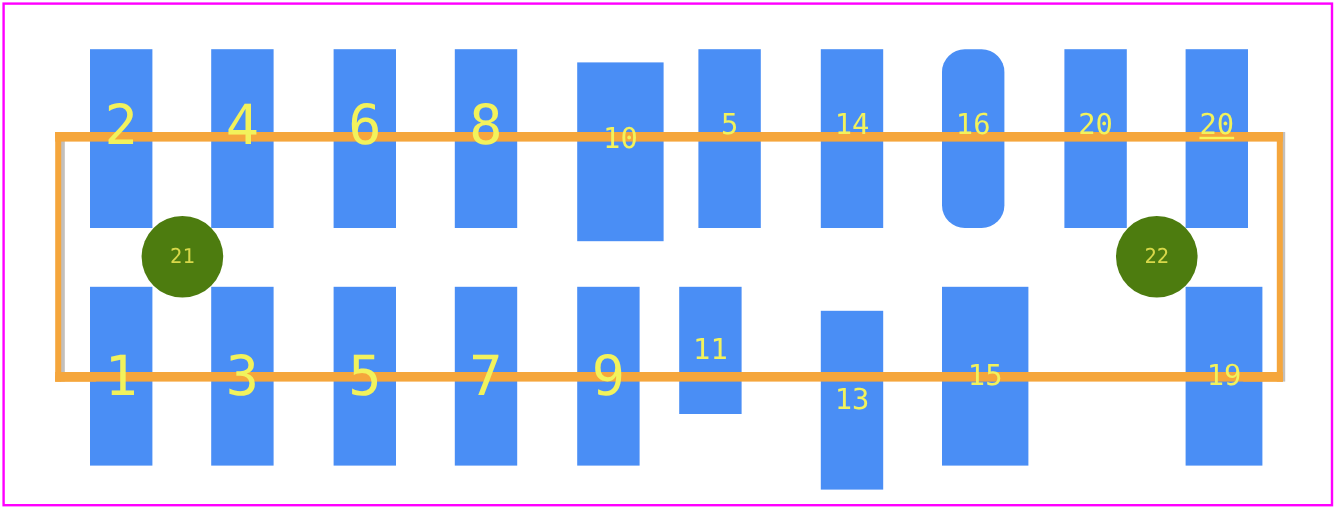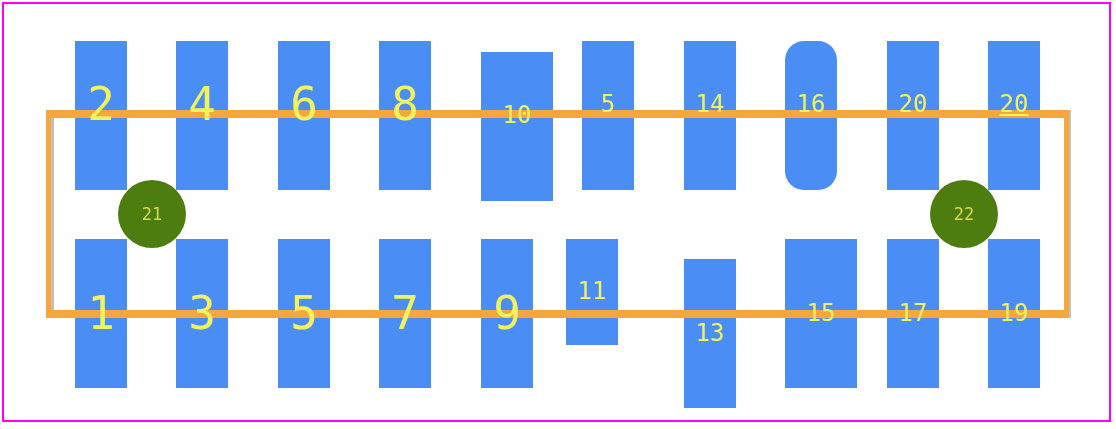--- a/index.html
+++ b/index.html
@@ -150,24 +150,21 @@
     </div>
   <div class="pad row-bot d2" style="left:566px;top:239px;width:52px;height:106px;">
       <span class="num">11</span>
     </div>
   <div class="pad row-bot d2" style="left:684px;top:239px;width:52px;height:149px;margin-top:20px;">
       <span class="num">13</span>
     </div>
   <div class="pad row-bot d2" style="left:785px;top:239px;width:72px;height:149px;">
       <span class="num">15</span>
     </div>
-  <div class="pad row-bot d2" style="left:887px;top:239px;width:52px;height:149px;">
-      <span class="num">17</span>
-    </div>
-  <div class="pad row-bot d2" style="left:988px;top:239px;width:52px;height:149px;">
+  <div class="pad row-bot d2" style="left:988px;top:239px;width:64px;height:149px;">
       <span class="num">19</span>
     </div>
 
   <div class="mount" style="left:118px;top:180px;width:68px;height:68px;">
     <span class="num">21</span>
   </div>
   <div class="mount" style="left:930px;top:180px;width:68px;height:68px;">
     <span class="num">22</span>
   </div>
 

